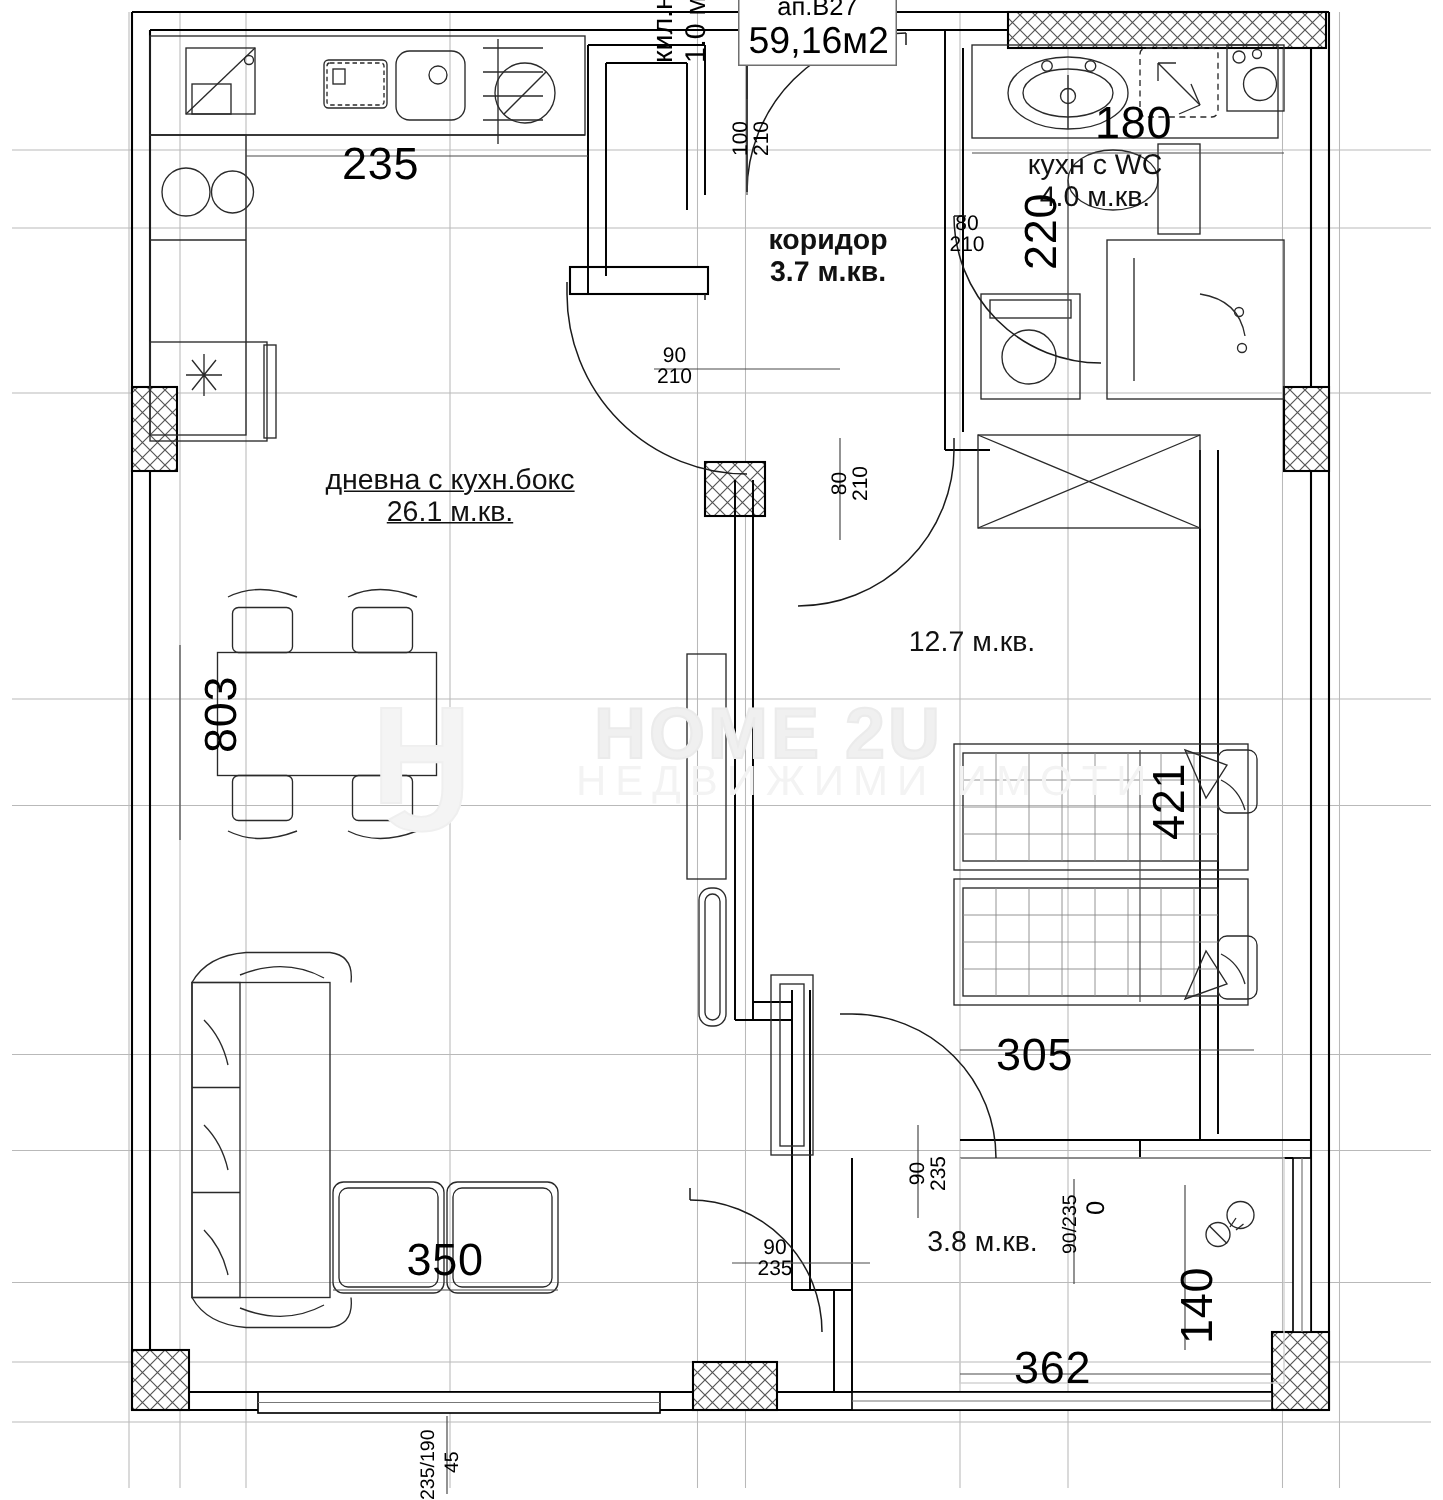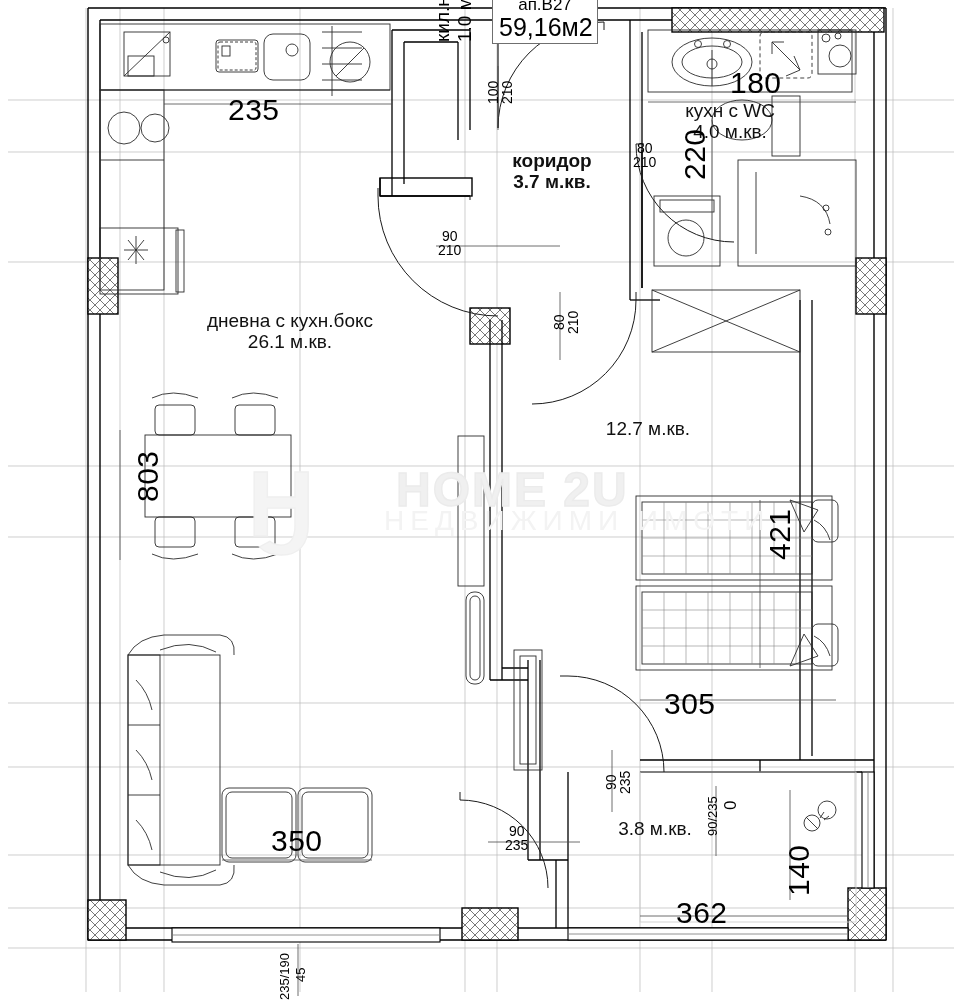--- a/index.html
+++ b/index.html
@@ -336,21 +336,21 @@
 
   <div class="wm wm-mark" style="left:248px;top:452px;">Ӈ</div>
   <div class="wm wm-main" style="left:396px;top:462px;">HOME 2U</div>
   <div class="wm wm-sub" style="left:372px;top:505px;margin-left:12px;">НЕДВИЖИМИ ИМОТИ</div>
 
   <div class="aptbox" style="left:492px;top:-6px;width:92px;">
     <span class="t1">ап.В27</span>
     <span class="t2">59,16м2</span>
   </div>
 
-  <div class="lbl room" style="left:95px;top:310px;width:390px;">
+  <div class="lbl room" style="left:105px;top:310px;width:390px;text-decoration:underline;">
     <span class="nm">дневна с кухн.бокс</span>
     <span class="ar">26.1 м.кв.</span>
   </div>
 
   <div class="lbl room" style="left:452px;top:150px;width:200px;font-weight:bold;">
     <span class="nm">коридор</span>
     <span class="ar">3.7 м.кв.</span>
   </div>
 
   <div class="lbl" style="left:432px;top:42px;">

